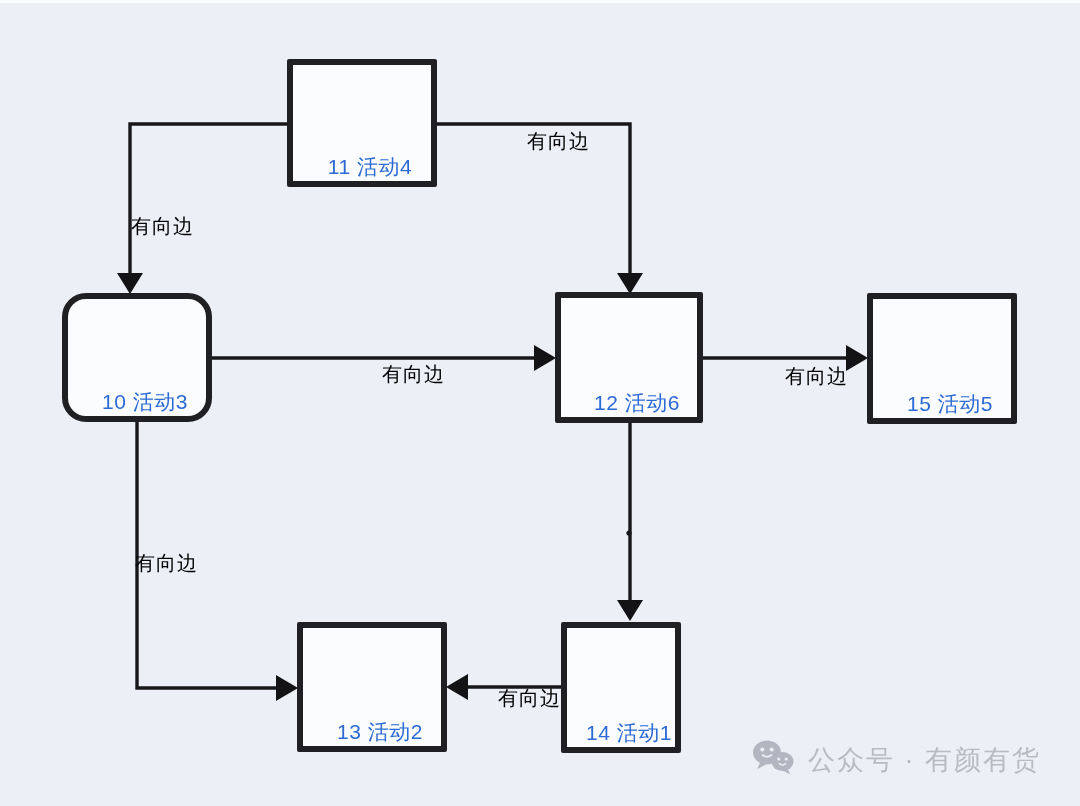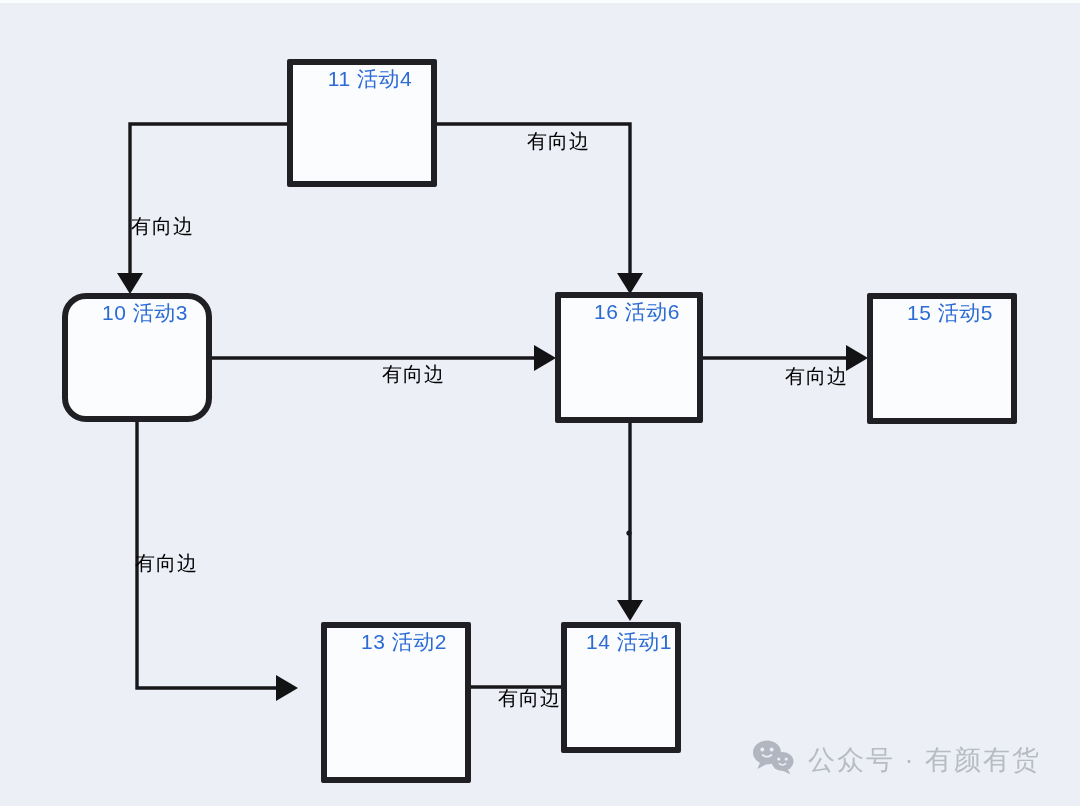--- a/index.html
+++ b/index.html
@@ -11,21 +11,21 @@
   .top-strip {
     position:absolute; top:0; left:0; right:0; height:3px;
     background:#fbfcfe;
   }
   svg.edges { position:absolute; top:0; left:0; width:1080px; height:806px; }
   .edge-line { stroke:#17171a; stroke-width:3.4; fill:none; }
   .arrowhead { fill:#131316; }
   .node {
     position:absolute; box-sizing:border-box;
     background:#fbfcfe; border:6px solid #202024; border-radius:2px;
-    display:flex; align-items:flex-start; justify-content:center;
+    display:flex; align-items:flex-end; justify-content:center;
     color:#2c6bd4; font-size:21px; letter-spacing:0.5px; white-space:nowrap;padding-left:16px;
   }
   .edge-label {
     position:absolute; color:#000000; font-size:20px;
     white-space:nowrap; letter-spacing:1px;
   }
   .watermark {
     position:absolute; left:750px; top:738px;
     display:flex; align-items:flex-end; gap:12px;
     color:#b7bbc4; font-size:27px; letter-spacing:2px; white-space:nowrap;
@@ -63,26 +63,26 @@
     <polygon class="arrowhead" points="468,674 468,700 446,687"></polygon>
   </svg>
 
   <div class="node" style="left:287px; top:59px;  width:150px; height:128px;">
     <span>11 活动4</span>
   </div>
   <div class="node" style="left:62px;  top:293px; width:150px; height:129px;border-radius:24px;">
     <span>10 活动3</span>
   </div>
   <div class="node" style="left:555px; top:292px; width:148px; height:131px;">
-    <span>16 活动6</span>
+    <span>12 活动6</span>
   </div>
   <div class="node" style="left:867px; top:293px; width:150px; height:131px;">
     <span>15 活动5</span>
   </div>
-  <div class="node" style="left:297px; top:622px; width:150px; height:161px;margin-left:24px;">
+  <div class="node" style="left:297px; top:622px; width:150px; height:130px;">
     <span>13 活动2</span>
   </div>
   <div class="node" style="left:561px; top:622px; width:120px; height:131px;">
     <span>14 活动1</span>
   </div>
 
   <span class="edge-label" style="left:131px; top:213px;">有向边</span>
   <span class="edge-label" style="left:527px; top:128px;">有向边</span>
   <span class="edge-label" style="left:382px; top:361px;">有向边</span>
   <span class="edge-label" style="left:785px; top:363px;">有向边</span>

